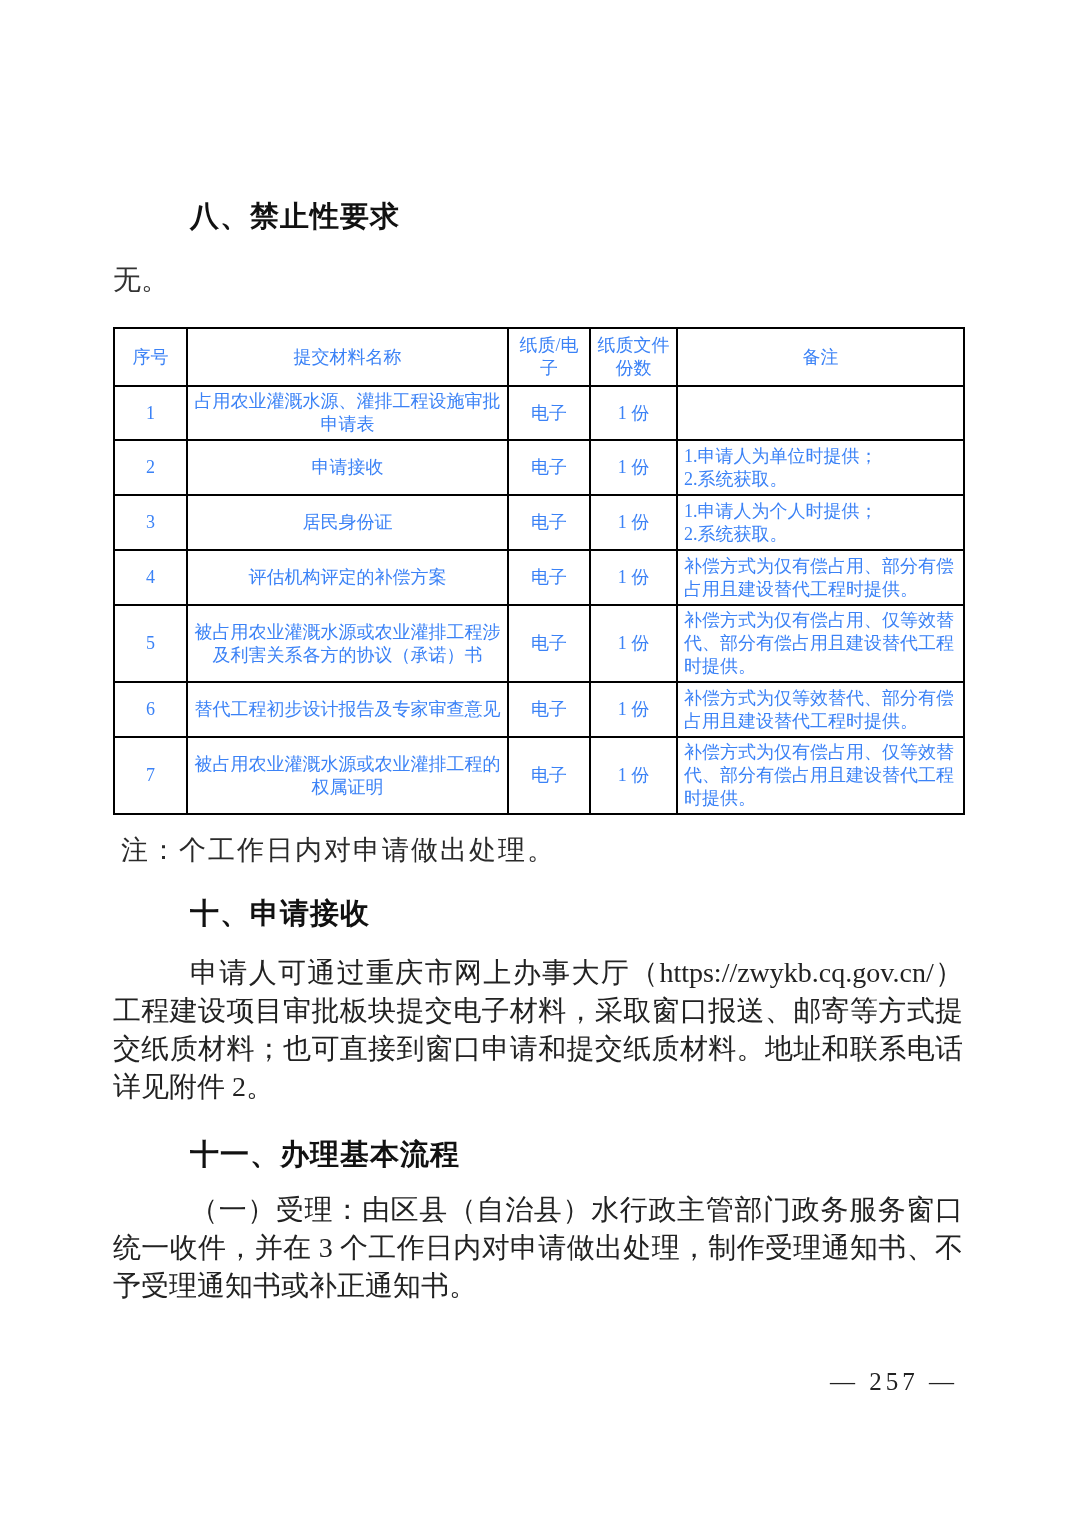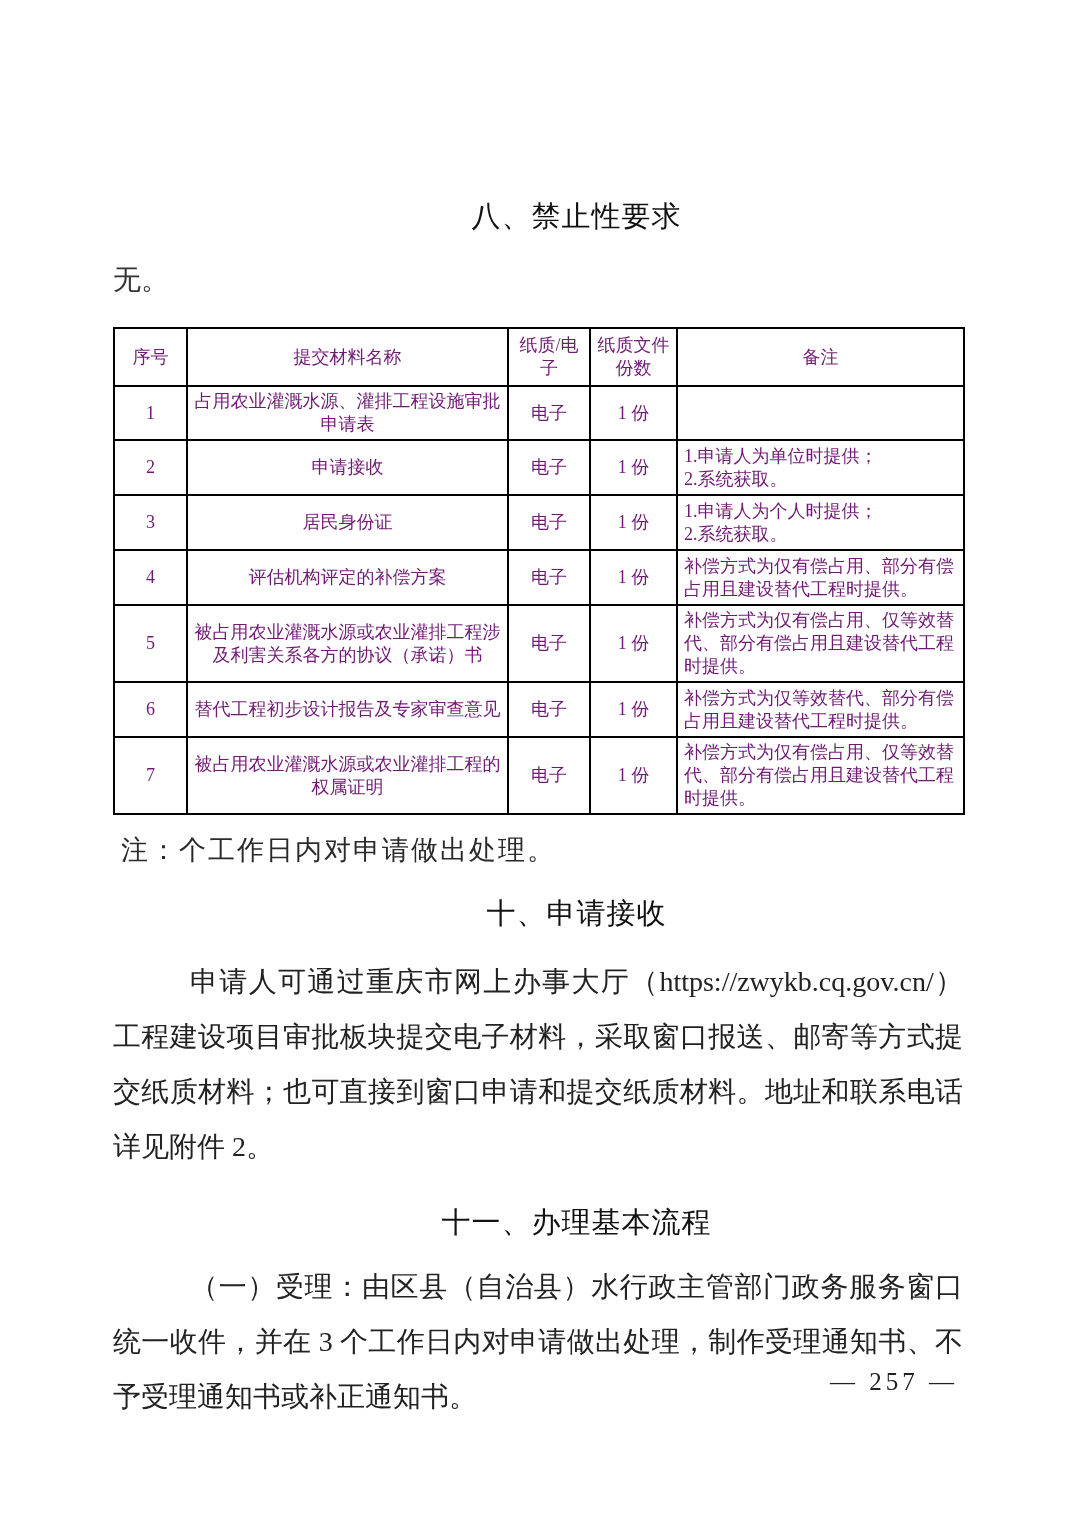--- a/index.html
+++ b/index.html
@@ -10,49 +10,48 @@
     height: 1520px;
     margin: 0 auto;
     background: #ffffff;
     color: #1c1c1c;
     font-family: "Liberation Serif", serif;
     padding: 197px 111px 0 113px;
     overflow: hidden;
   }
   .heading {
     font-family: "Liberation Sans", sans-serif;
-    font-weight: normal;
+    font-weight: bold;
     font-size: 29px;
     color: #111;
     letter-spacing: 1px;
     padding-left: 77px;
     margin-bottom: 24px;
-    text-align: center;
   }
   .heading.h9  { margin-top: 38px; margin-bottom: 14px; }
   .heading.h10 { margin-top: 26px; margin-bottom: 20px; }
   .heading.h11 { margin-top: 29px; margin-bottom: 16px; }
   .body-text {
     font-size: 28px;
-    line-height: 55px;
+    line-height: 38px;
     text-align: justify;
     color: #222;
   }
   .body-text.indent { text-indent: 77px; }
   .none-text {
     font-size: 28px;
     color: #333;
     margin-bottom: 28px;
   }
   table.materials {
     width: 850px;
     border-collapse: collapse;
     table-layout: fixed;
     font-size: 18px;
-    color: #701a75;
+    color: #3b82f6;
   }
   table.materials th, table.materials td {
     border: 2px solid #000;
     padding: 3px 6px;
     vertical-align: middle;
     line-height: 23px;
   }
   table.materials th {
     font-weight: normal;
     text-align: center;

